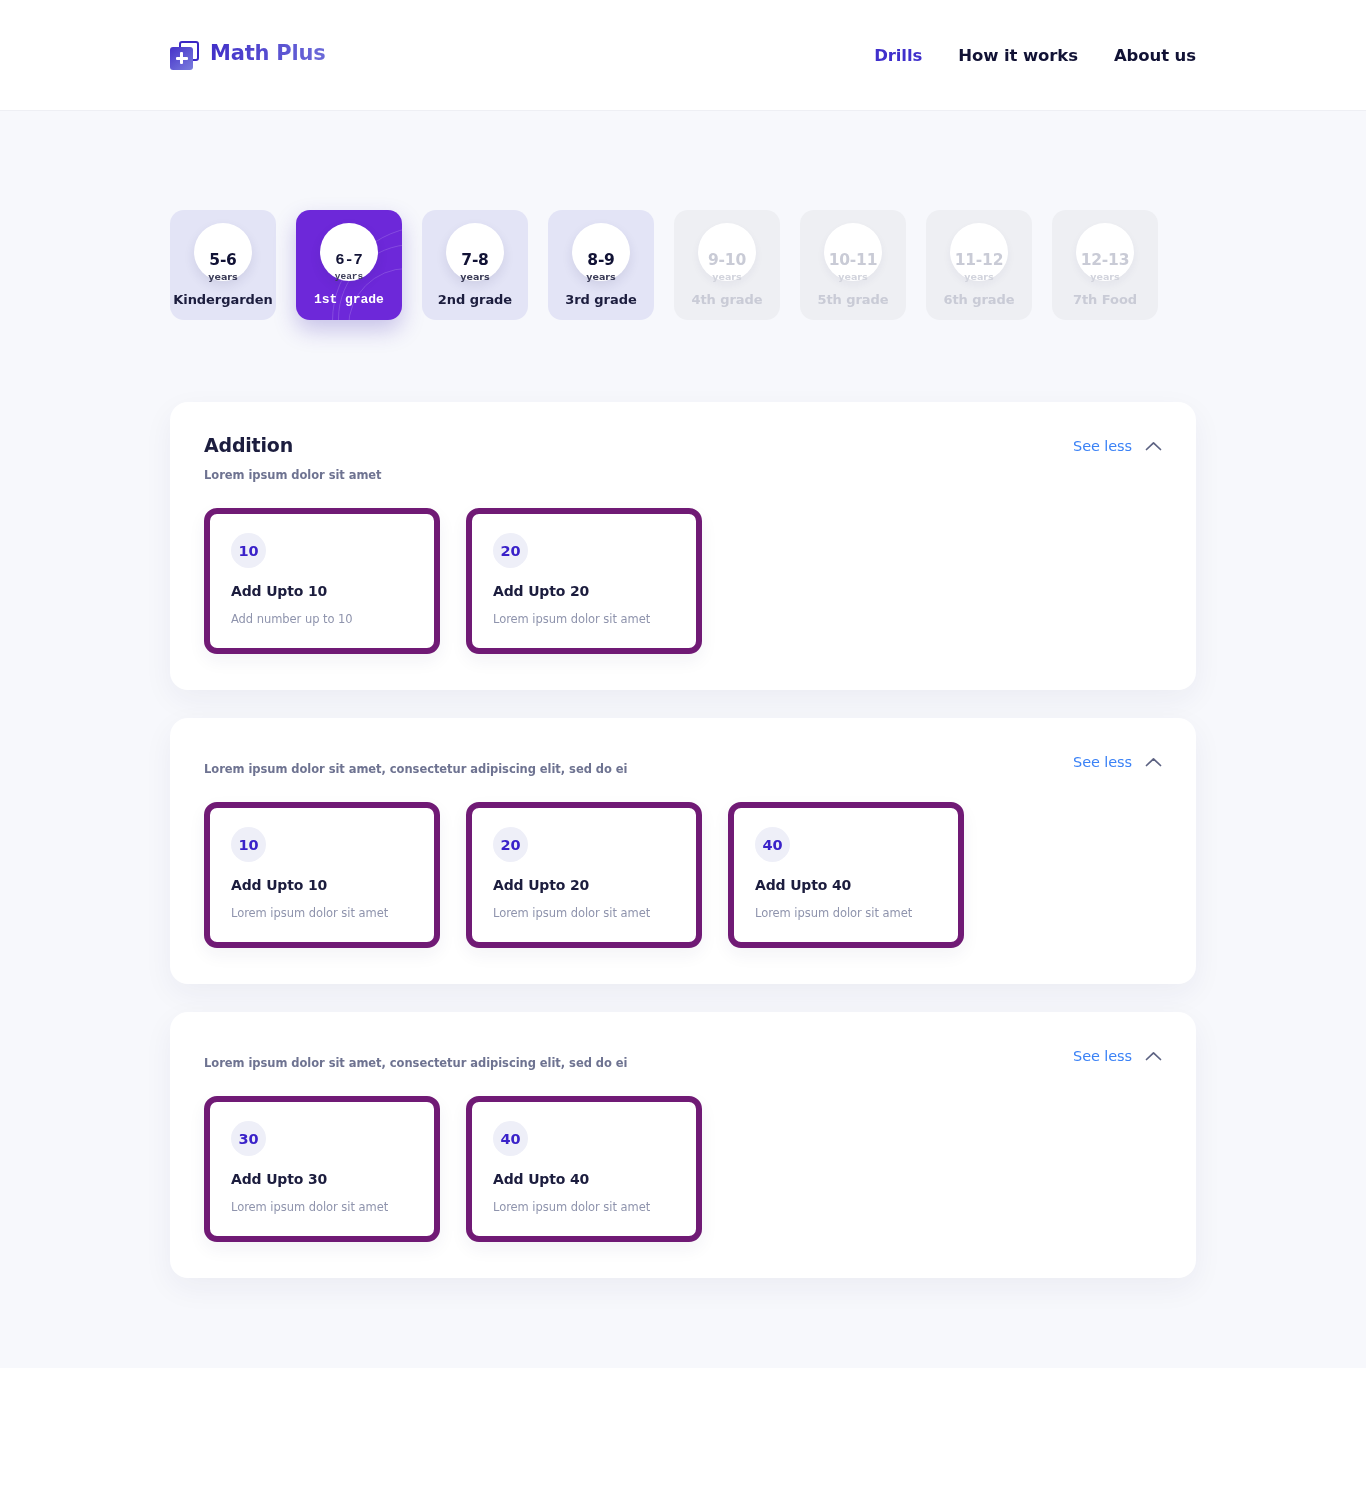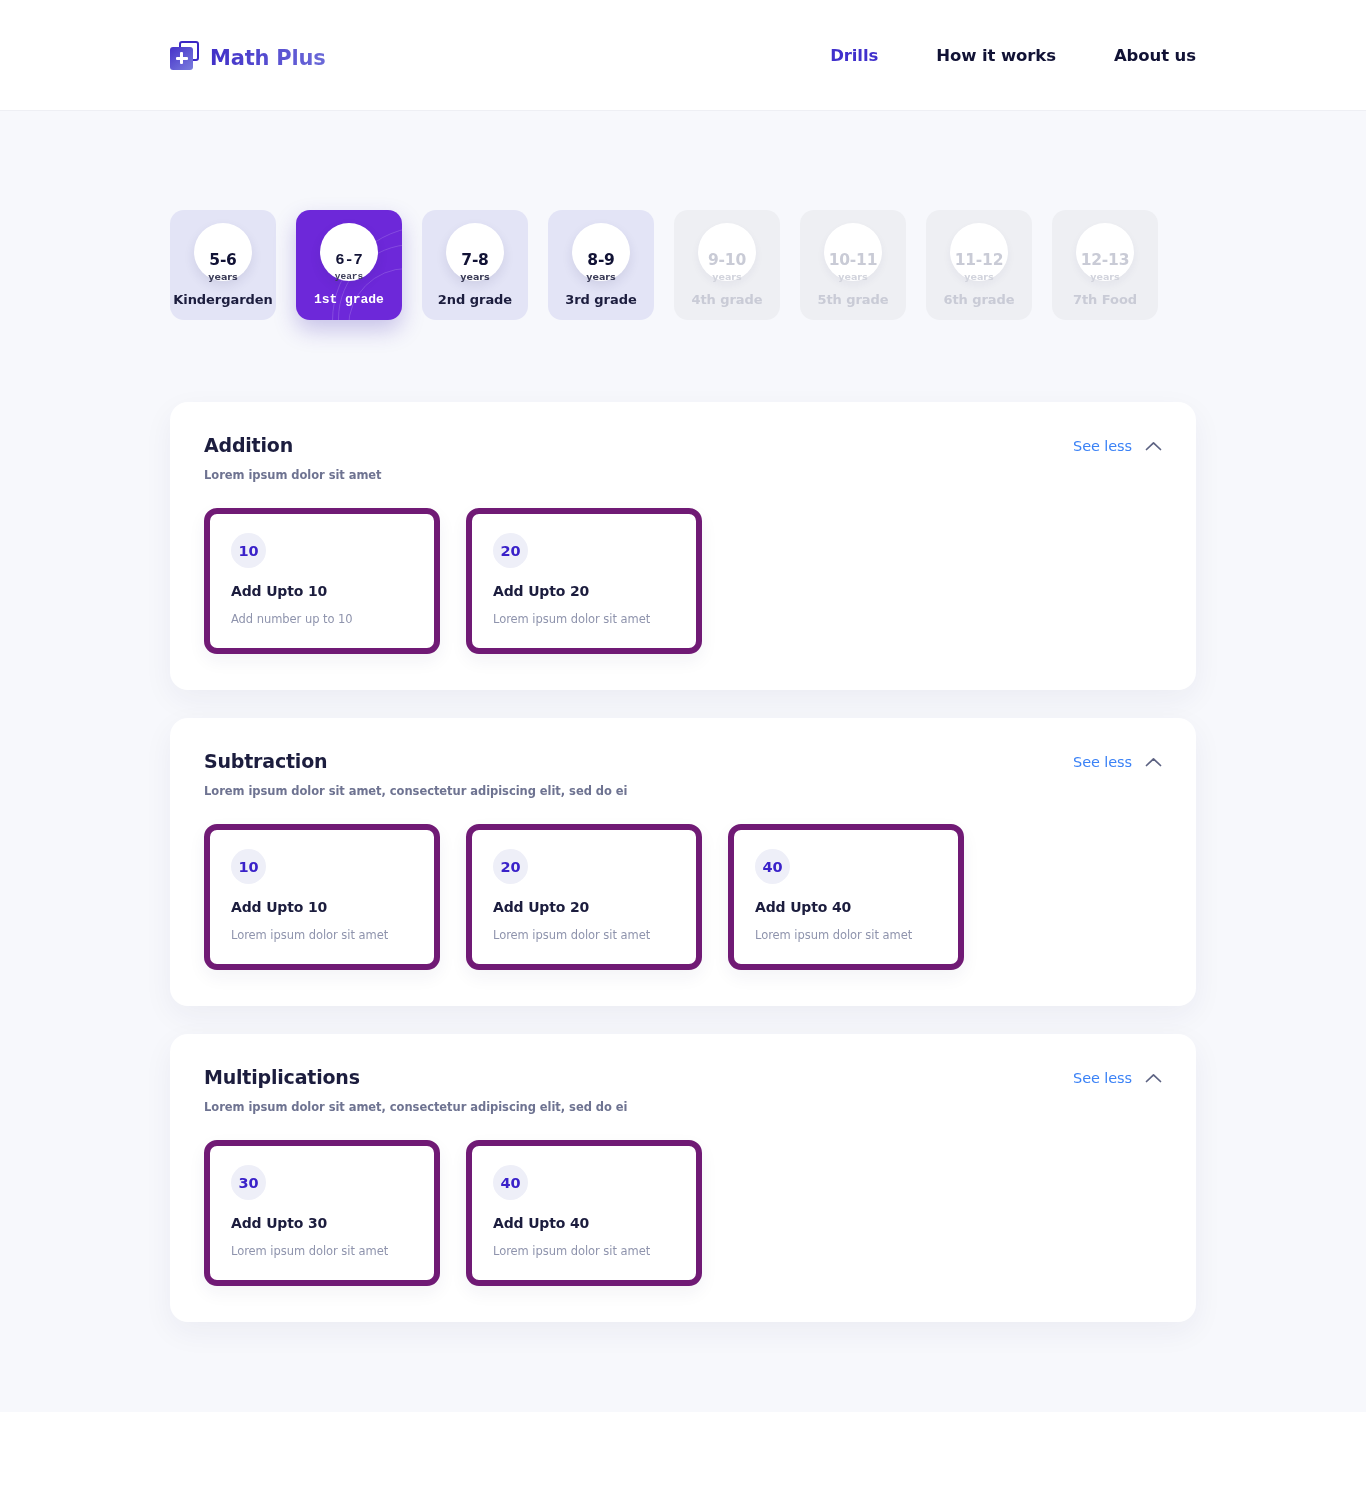--- a/index.html
+++ b/index.html
@@ -18,21 +18,21 @@
     height: 110px;
     background: #ffffff;
     display: flex;
     align-items: center;
     padding: 0 170px;
     position: relative;
     z-index: 5;
     box-shadow: 0 1px 0 rgba(20,22,60,0.04);
   }
 
-  .brand { display: flex; align-items: flex-end; gap: 11px; }
+  .brand { display: flex; align-items: flex-start; gap: 11px; }
 
   .logo-mark {
     position: relative;
     width: 29px; height: 29px;
     flex: none;
   }
   .logo-mark .sq-back {
     position: absolute;
     right: 0; top: 0;
     width: 20px; height: 20px;
@@ -64,21 +64,21 @@
     -webkit-background-clip: text;
     background-clip: text;
     color: #5247cf;
     -webkit-text-fill-color: transparent;
   }
 
   .main-nav {
     margin-left: auto;
     display: flex;
     align-items: center;
-    gap: 58px;
+    gap: 36px;
   }
   .nav-link {
     font-size: 16.5px;
     font-weight: 700;
     color: #111235;
     text-decoration: none;
     letter-spacing: -0.1px;
     cursor: pointer;
   }
   .nav-link.active { color: #4030cc; }
@@ -392,21 +392,20 @@
           <div class="drill-card">
             <div class="num-badge">20</div>
             <div class="drill-name">Add Upto 20</div>
             <div class="drill-desc">Lorem ipsum dolor sit amet</div>
           </div>
         </div>
       </section>
       <section class="drill-section">
         <div class="sec-head">
           <div>
-            <h2 class="sec-title">Subtraction</h2>
             <p class="sec-sub">Lorem ipsum dolor sit amet, consectetur adipiscing elit, sed do ei</p>
           </div>
           <div class="toggle">
             <span class="toggle-label">See less</span>
             <span class="chev"><svg width="17" height="10" viewBox="0 0 17 10" fill="none" xmlns="http://www.w3.org/2000/svg">
                 <path d="M1.5 8.5L8.5 1.8L15.5 8.5" stroke="#5c6282" stroke-width="1.7" stroke-linecap="round" stroke-linejoin="round"></path>
               </svg></span>
           </div>
         </div>
         <div class="drill-cards">
@@ -423,21 +422,20 @@
           <div class="drill-card">
             <div class="num-badge">40</div>
             <div class="drill-name">Add Upto 40</div>
             <div class="drill-desc">Lorem ipsum dolor sit amet</div>
           </div>
         </div>
       </section>
       <section class="drill-section">
         <div class="sec-head">
           <div>
-            <h2 class="sec-title">Multiplications</h2>
             <p class="sec-sub">Lorem ipsum dolor sit amet, consectetur adipiscing elit, sed do ei</p>
           </div>
           <div class="toggle">
             <span class="toggle-label">See less</span>
             <span class="chev"><svg width="17" height="10" viewBox="0 0 17 10" fill="none" xmlns="http://www.w3.org/2000/svg">
                 <path d="M1.5 8.5L8.5 1.8L15.5 8.5" stroke="#5c6282" stroke-width="1.7" stroke-linecap="round" stroke-linejoin="round"></path>
               </svg></span>
           </div>
         </div>
         <div class="drill-cards">

